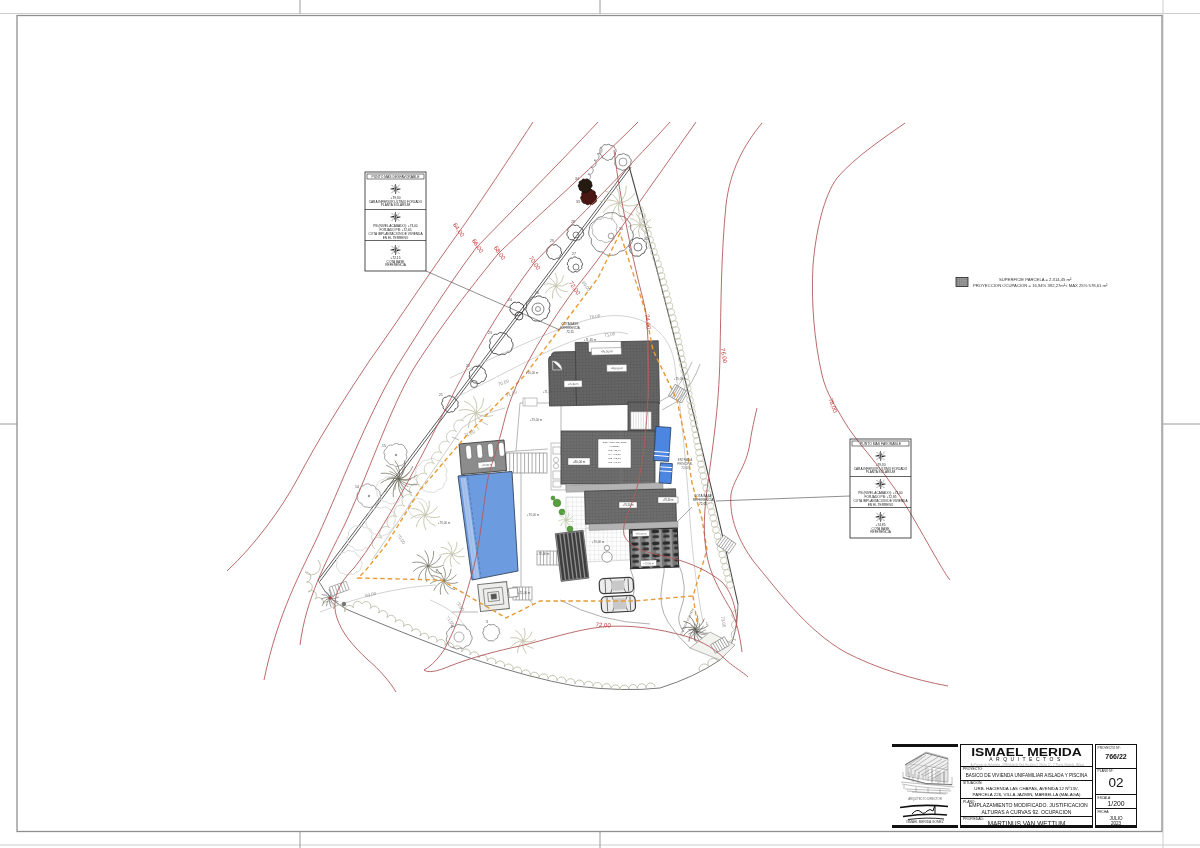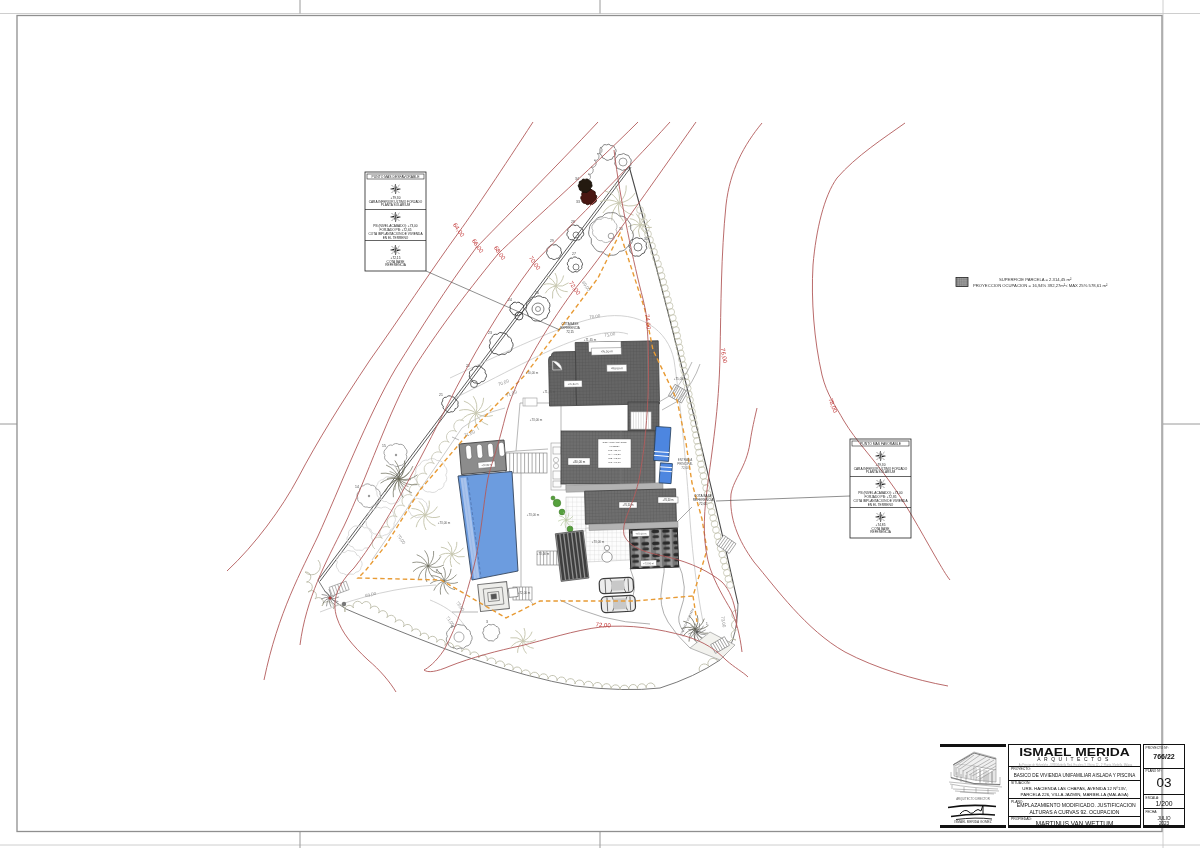--- a/index.html
+++ b/index.html
@@ -927,21 +927,21 @@
         <text x="880.5" y="526" font-size="3.2" fill="#222" text-anchor="middle">+74,85</text>
         <text x="880.5" y="529.6" font-size="3.2" fill="#222" text-anchor="middle">COTA BASE</text>
         <text x="880.5" y="533.2" font-size="3.2" fill="#222" text-anchor="middle">REFERENCIA</text>
       </g>
 
 <rect x="956" y="277.5" width="12" height="9" fill="url(#hatchsq)" stroke="#222" stroke-width="0.8"></rect>
 <text x="999" y="281" font-size="4.2" fill="#333" text-anchor="start">SUPERFICIE PARCELA = 2.314,45 m²</text>
 <text x="973" y="287" font-size="4.2" fill="#333" text-anchor="start">PROYECCION OCUPACION = 16,94% 392,27m²&lt; MAX 25% 578,61 m²</text>
 </svg></div>
 
-<div style="position:absolute;left:940px;top:744px;width:245px;height:84px;font-family:'Liberation Sans',sans-serif;color:#111;">
+<div style="position:absolute;left:892px;top:744px;width:245px;height:84px;font-family:'Liberation Sans',sans-serif;color:#111;">
 
  <div style="position:absolute;left:0;top:0;width:66px;height:84px;">
   <div style="position:absolute;left:0;top:0;width:66px;height:3.2px;background:#111;"></div>
   <div style="position:absolute;left:0;top:80.5px;width:66px;height:3.2px;background:#111;"></div>
 
   <svg width="66" height="84" style="position:absolute;left:0;top:0;">
    <g stroke="#8a8a8a" stroke-width="0.55" fill="none">
     <path d="M14,20 L34,8 L56,14 L56,26 L34,22 Z" fill="#f0f0f0"></path>
     <path d="M14,20 L14,32 L34,36 L34,22" fill="#ececec"></path>
     <path d="M34,36 L56,38 L56,26" fill="#e6e6e6"></path>
@@ -997,21 +997,21 @@
  <div style="position:absolute;left:68px;top:81px;width:133px;height:3px;background:#111;"></div>
  <div style="position:absolute;left:203px;top:81px;width:42px;height:3px;background:#111;"></div>
 
  <div style="position:absolute;left:203px;top:0;width:42px;height:84px;border:1.7px solid #111;box-sizing:border-box;">
   <div style="position:absolute;left:0;top:0;width:100%;height:23.5px;border-bottom:0.9px solid #111;box-sizing:border-box;">
    <div style="font-size:3.2px;margin:0.5px 0 0 1.5px;">PROYECTO Nº:</div>
    <div style="font-size:7px;font-weight:bold;text-align:center;margin-top:3.5px;">766/22</div>
   </div>
   <div style="position:absolute;left:0;top:23.5px;width:100%;height:26.5px;border-bottom:0.9px solid #111;box-sizing:border-box;">
    <div style="font-size:3.2px;margin:0.5px 0 0 1.5px;">PLANO Nº:</div>
-   <div style="font-size:13.5px;text-align:center;margin-top:2px;">03</div>
+   <div style="font-size:13.5px;text-align:center;margin-top:2px;">02</div>
   </div>
   <div style="position:absolute;left:0;top:50px;width:100%;height:14px;border-bottom:0.9px solid #111;box-sizing:border-box;">
    <div style="font-size:3.2px;margin:0.5px 0 0 1.5px;">ESCALA:</div>
    <div style="font-size:6.8px;text-align:center;margin-top:0.5px;">1/200</div>
   </div>
   <div style="position:absolute;left:0;top:64px;width:100%;height:20px;box-sizing:border-box;">
    <div style="font-size:3.2px;margin:0.5px 0 0 1.5px;">FECHA:</div>
    <div style="font-size:4.6px;text-align:center;margin-top:2.5px;line-height:5.2px;">JULIO<br>2023</div>
   </div>
  </div>

